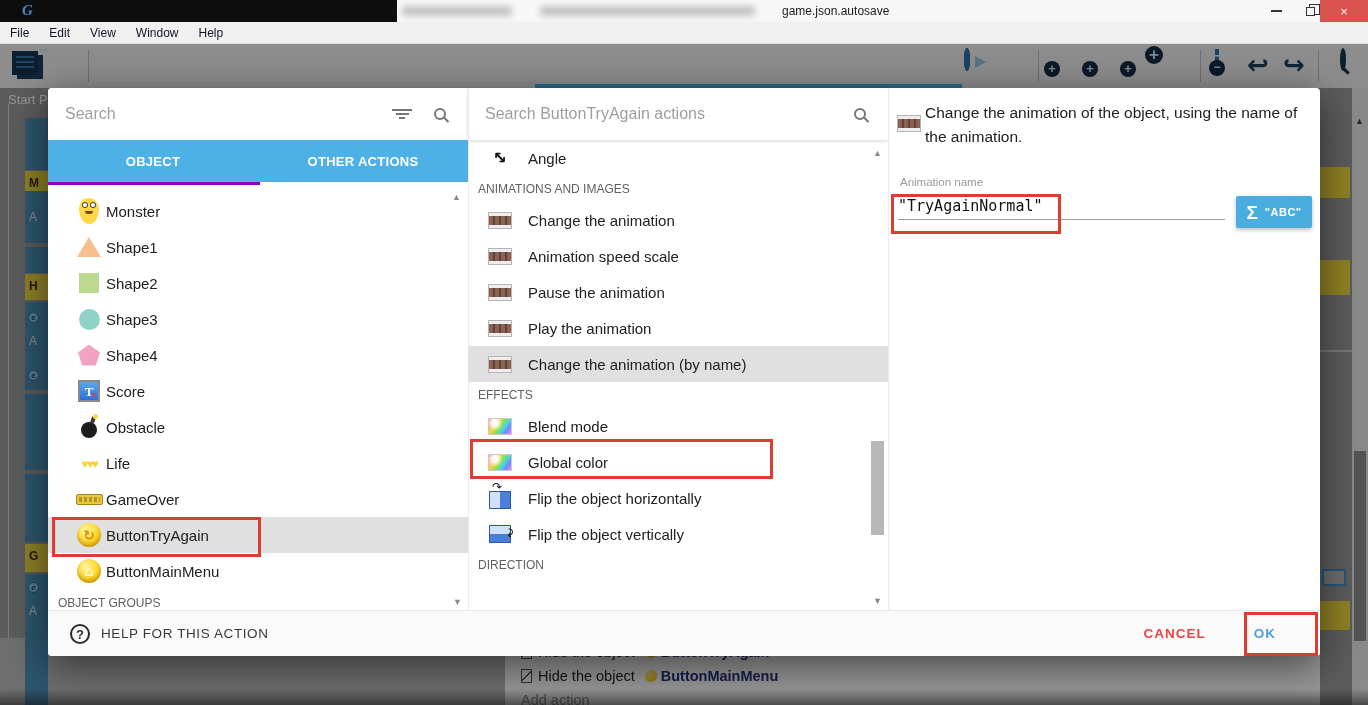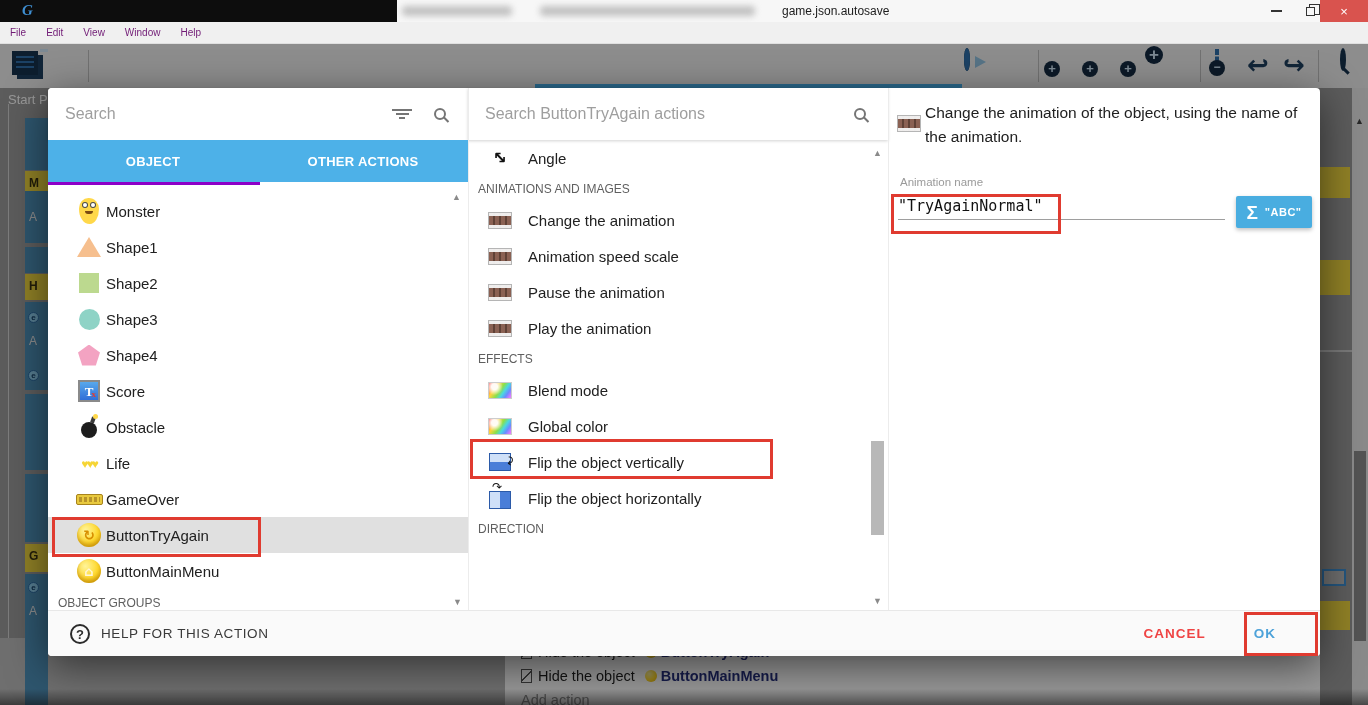--- a/index.html
+++ b/index.html
@@ -17,21 +17,21 @@
   #btn-min{left:1258px;width:36px}
   #btn-min i{display:block;width:11px;height:2px;background:#333}
   #btn-restore{left:1294px;width:32px}
   .restore-glyph{position:relative;width:9px;height:9px;border:1px solid #333}
   .restore-glyph::before{content:"";position:absolute;left:2px;top:-4px;width:9px;height:9px;border:1px solid #333}
   .restore-glyph::after{content:"";position:absolute;left:-1px;top:-1px;width:7px;height:7px;background:#f7f7f7;border:1px solid #333}
   #btn-close{left:1320px;width:48px;background:#d9534e;color:#fff;font-size:13px}
 
   
   #menubar{position:absolute;left:0;top:22px;width:1368px;height:22px;background:#f0f0f0;display:flex;align-items:center;z-index:40;border-bottom:1px solid #e0e0e0}
-  .menu-item{padding:0 10px;font-size:10px;color:#701a75}
+  .menu-item{padding:0 10px;font-size:12px;color:#0f172a}
 
   
   #workspace{position:absolute;left:0;top:44px;width:1368px;height:661px}
   #dim{position:absolute;inset:0;background:rgba(0,0,0,0.40);z-index:5}
 
   
   #toolbar{position:absolute;left:0;top:0;width:1368px;height:44px;background:#ececec}
   .tsep{position:absolute;top:6px;width:1px;height:32px;background:#bdbdbd}
   .tico{position:absolute;top:7px}
   .pages-ico{width:26px;height:24px;background:#16324e;box-shadow:5px 4px 0 #1d3e5e;background-image:linear-gradient(#2f6fa8 2px,transparent 2px),linear-gradient(#2f6fa8 2px,transparent 2px),linear-gradient(#2f6fa8 2px,transparent 2px);background-size:18px 2px;background-repeat:no-repeat;background-position:4px 5px,4px 10px,4px 15px}
@@ -396,44 +396,50 @@
             <span class="icon-film"></span>
           </span>
         <span class="lbl">Pause the animation</span>
       </div>
       <div class="mrow">
         <span class="icbox">
             <span class="icon-film"></span>
           </span>
         <span class="lbl">Play the animation</span>
       </div>
+      <div class="mrow sel">
+        <span class="icbox">
+            <span class="icon-film"></span>
+          </span>
+        <span class="lbl">Change the animation (by name)</span>
+      </div>
       <div class="mhead">EFFECTS</div>
       <div class="mrow">
         <span class="icbox">
             <span class="icon-rainbow"></span>
           </span>
         <span class="lbl">Blend mode</span>
       </div>
       <div class="mrow">
         <span class="icbox">
             <span class="icon-rainbow"></span>
           </span>
         <span class="lbl">Global color</span>
       </div>
       <div class="mrow">
         <span class="icbox">
+            <span class="icon-fliph"></span>
+          </span>
+        <span class="lbl">Flip the object horizontally</span>
+      </div>
+      <div class="mrow">
+        <span class="icbox">
             <span class="icon-flipv"></span>
           </span>
         <span class="lbl">Flip the object vertically</span>
-      </div>
-      <div class="mrow">
-        <span class="icbox">
-            <span class="icon-fliph"></span>
-          </span>
-        <span class="lbl">Flip the object horizontally</span>
       </div>
       <div class="mhead">DIRECTION</div>
     </div>
     <span class="scroll-arrow" style="left:825px;top:60px">▲</span>
     <span class="scroll-arrow" style="left:825px;top:508px">▼</span>
     <div class="mid-thumb"></div>
 
     <div class="col-div" style="left:840px"></div>
 
     <div id="rightpanel">

